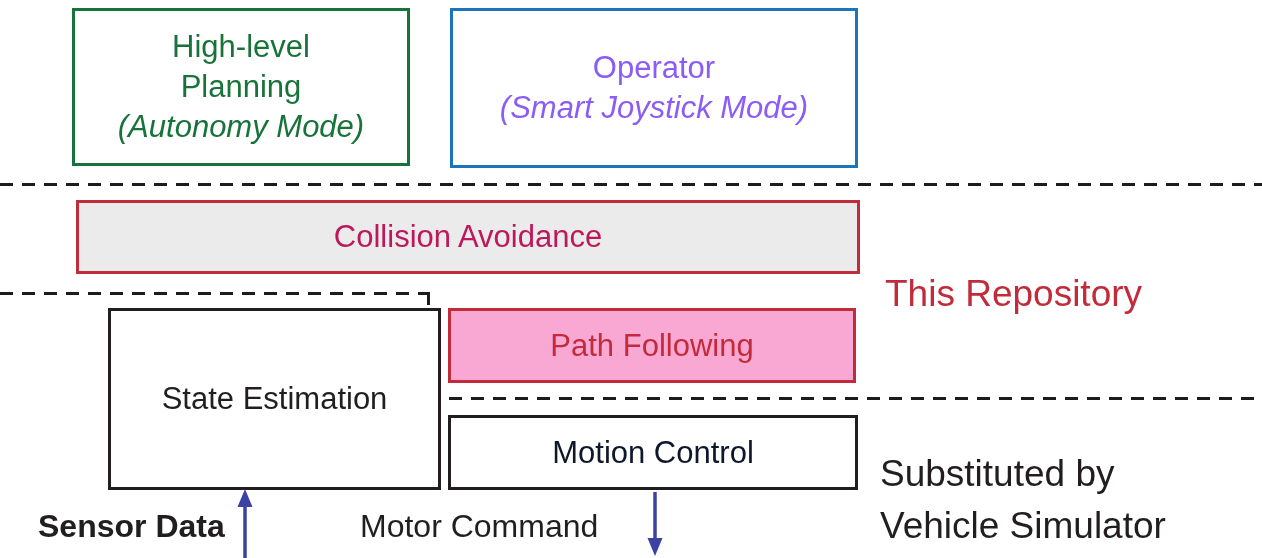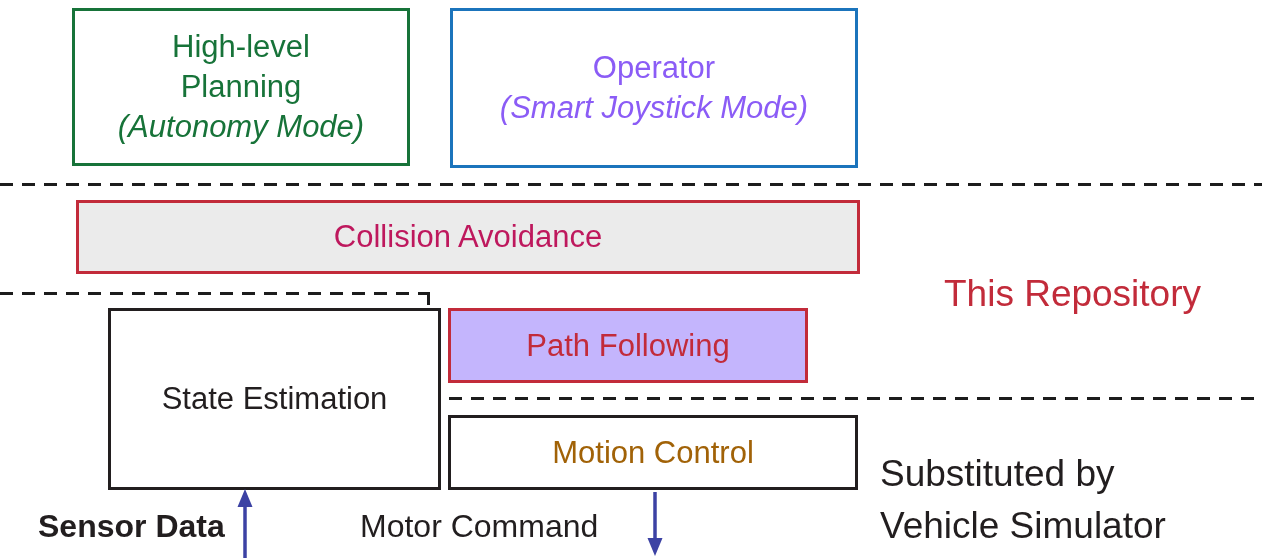--- a/index.html
+++ b/index.html
@@ -30,53 +30,53 @@
     border: 3px solid #1b74bc; color: #8b5cf6; font-size: 31px;
   }
   .mode-line { font-style: italic; }
 
   
   .box-collision {
     left: 76px; top: 200px; width: 784px; height: 74px;
     background: #ebebeb; border: 3px solid #c22b3a; color: #be185d; font-size: 31px;
   }
   .box-path {
-    left: 448px; top: 308px; width: 360px; height: 75px;
-    background: #c4b5fd; border: 3px solid #c22b3a; color: #c22b3a; font-size: 31px;
+    left: 448px; top: 308px; width: 408px; height: 75px;
+    background: #f9a8d4; border: 3px solid #c22b3a; color: #c22b3a; font-size: 31px;
   }
 
   
   .box-state {
     left: 76px; top: 308px; width: 333px; height: 182px;
     border: 3px solid #221e1f; color: #221e1f; font-size: 31px; background: #ffffff; margin-left: 32px;
   }
   .box-motion {
     left: 448px; top: 415px; width: 410px; height: 75px;
-    border: 3px solid #221e1f; color: #a16207; font-size: 31px; background: #ffffff;
+    border: 3px solid #221e1f; color: #0f172a; font-size: 31px; background: #ffffff;
   }
 
   
   .dash-h {
     position: absolute; height: 3px;
     background: repeating-linear-gradient(90deg, #1c1c1c 0 13px, transparent 13px 22px);
   }
   .dash-v {
     position: absolute; width: 3px;
     background: repeating-linear-gradient(180deg, #1c1c1c 0 13px, transparent 13px 22px);
   }
   .dash-top    { left: 0;   top: 183px; width: 1262px; }
   .dash-mid-a  { left: 0;   top: 292px; width: 430px; }
   .dash-step-v { left: 427px; top: 292px; height: 107px; }
   .dash-mid-b  { left: 427px; top: 397px; width: 835px; }
 
   
   .label { position: absolute; color: #221e1f; }
   .this-repo {
     left: 885px; top: 272px; width: 375px;
-    text-align: center; color: #c22b3a; font-size: 37px; line-height: 1.2;
+    text-align: left; color: #c22b3a; font-size: 37px; line-height: 1.2;
   }
   .substituted {
     left: 880px; top: 448px; width: 382px;
     text-align: left; font-size: 37px; line-height: 1.4;
   }
   .sensor-data  { left: 38px;  top: 508px; font-size: 32px; font-weight: bold; }
   .motor-cmd    { left: 360px; top: 508px; font-size: 32px; }
 
   .arrow-layer { position: absolute; left: 0; top: 0; pointer-events: none; }
 </style>

